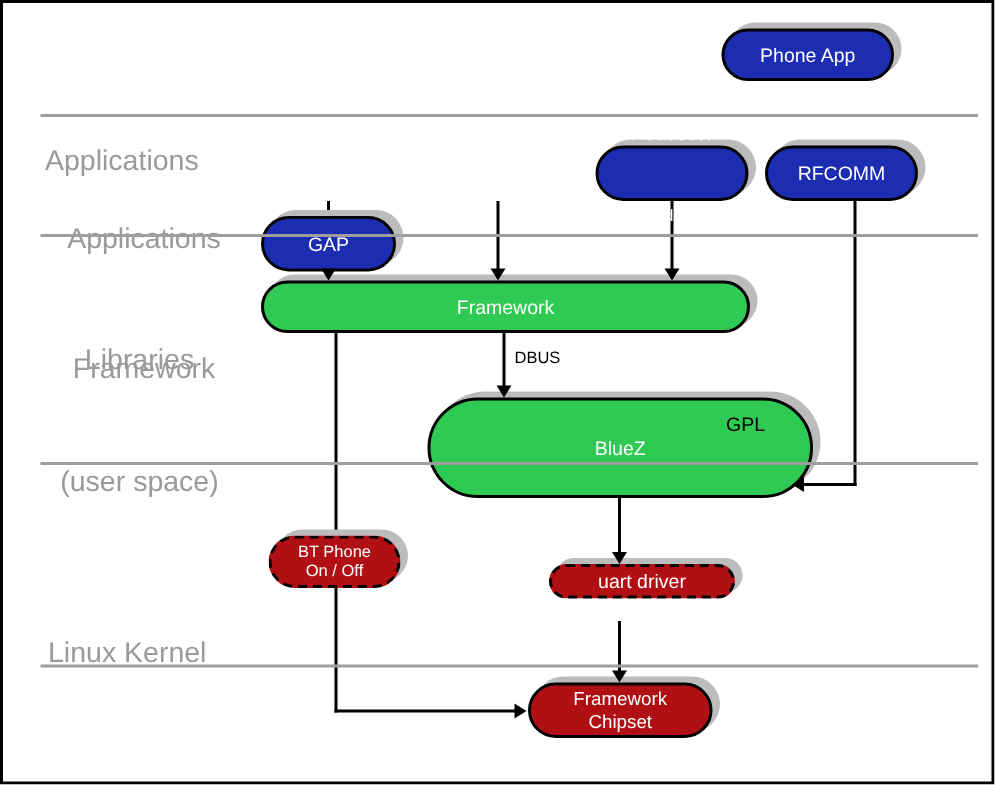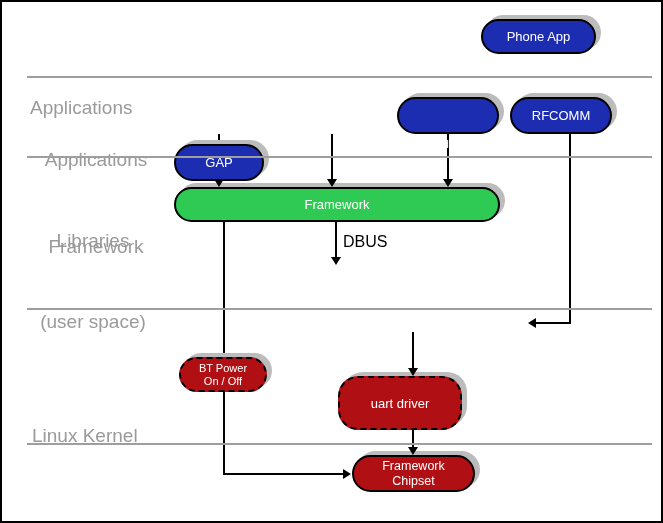--- a/index.html
+++ b/index.html
@@ -104,38 +104,38 @@
 
   #node-settings-app { left: 172px; top: 16px;  width: 146px; height: 36px; border-radius: 18px; }
   #node-phone-app    { left: 479px; top: 17px;  width: 115px; height: 35px; border-radius: 18px; }
   #node-gap          { left: 172px; top: 95px;  width: 90px;  height: 37px; border-radius: 19px; margin-top: 47px; }
   #node-sdp          { left: 283px; top: 95px;  width: 92px;  height: 37px; border-radius: 19px; }
   #node-headset      { left: 395px; top: 95px;  width: 102px; height: 37px; border-radius: 19px; gap: 42px; }
   #node-rfcomm       { left: 508px; top: 95px;  width: 102px; height: 37px; border-radius: 19px; }
   #node-framework    { left: 172px; top: 185px; width: 326px; height: 35px; border-radius: 18px; }
   #node-bluez        { left: 283px; top: 263px; width: 257px; height: 67px; border-radius: 34px; }
   #node-bt-power     { left: 177px; top: 355px; width: 88px;  height: 35px; border-radius: 18px; font-size: 11px; line-height: 13px; }
-  #node-uart-driver  { left: 336px; top: 374px; width: 124px; height: 54px; border-radius: 20px; }
+  #node-uart-driver  { left: 364px; top: 374px; width: 124px; height: 23px; border-radius: 20px; }
   #node-bt-chipset   { left: 350px; top: 453px; width: 123px; height: 37px; border-radius: 19px; font-size: 12.5px; line-height: 15px; }
 
   #node-headset .sub { font-size: 11px; line-height: 12px; }
   .gpl-badge {
     position: absolute;
     top: 9px;
     right: 30px;
     color: #000;
     font-size: 13px;
     line-height: 14px;
   }
 
   
   .edge-label {
     position: absolute;
     color: #000;
-    font-size: 16px;
+    font-size: 11px;
     z-index: 2;
   }
   #lbl-dbus { left: 341px; top: 231px; }
 </style>
 </head>
 <body>
 
 <div class="canvas">
 
   <div class="layer-label" id="lbl-applications">
@@ -192,22 +192,26 @@
   <div class="node blue" id="node-headset">
     <span>Headset /</span>
     <span class="sub">Handsfree</span>
   </div>
   <div class="node blue" id="node-rfcomm">
     <span>RFCOMM</span>
   </div>
   <div class="node green" id="node-framework">
     <span>Framework</span>
   </div>
+  <div class="node green" id="node-bluez">
+    <span class="gpl-badge">GPL</span>
+    <span>BlueZ</span>
+  </div>
   <div class="node red dashed" id="node-bt-power">
-    <span>BT Power</span>
+    <span>BT Phone</span>
     <span>On / Off</span>
   </div>
   <div class="node red dashed" id="node-uart-driver">
     <span>uart driver</span>
   </div>
   <div class="node red" id="node-bt-chipset">
     <span>Framework</span>
     <span>Chipset</span>
   </div>
 

